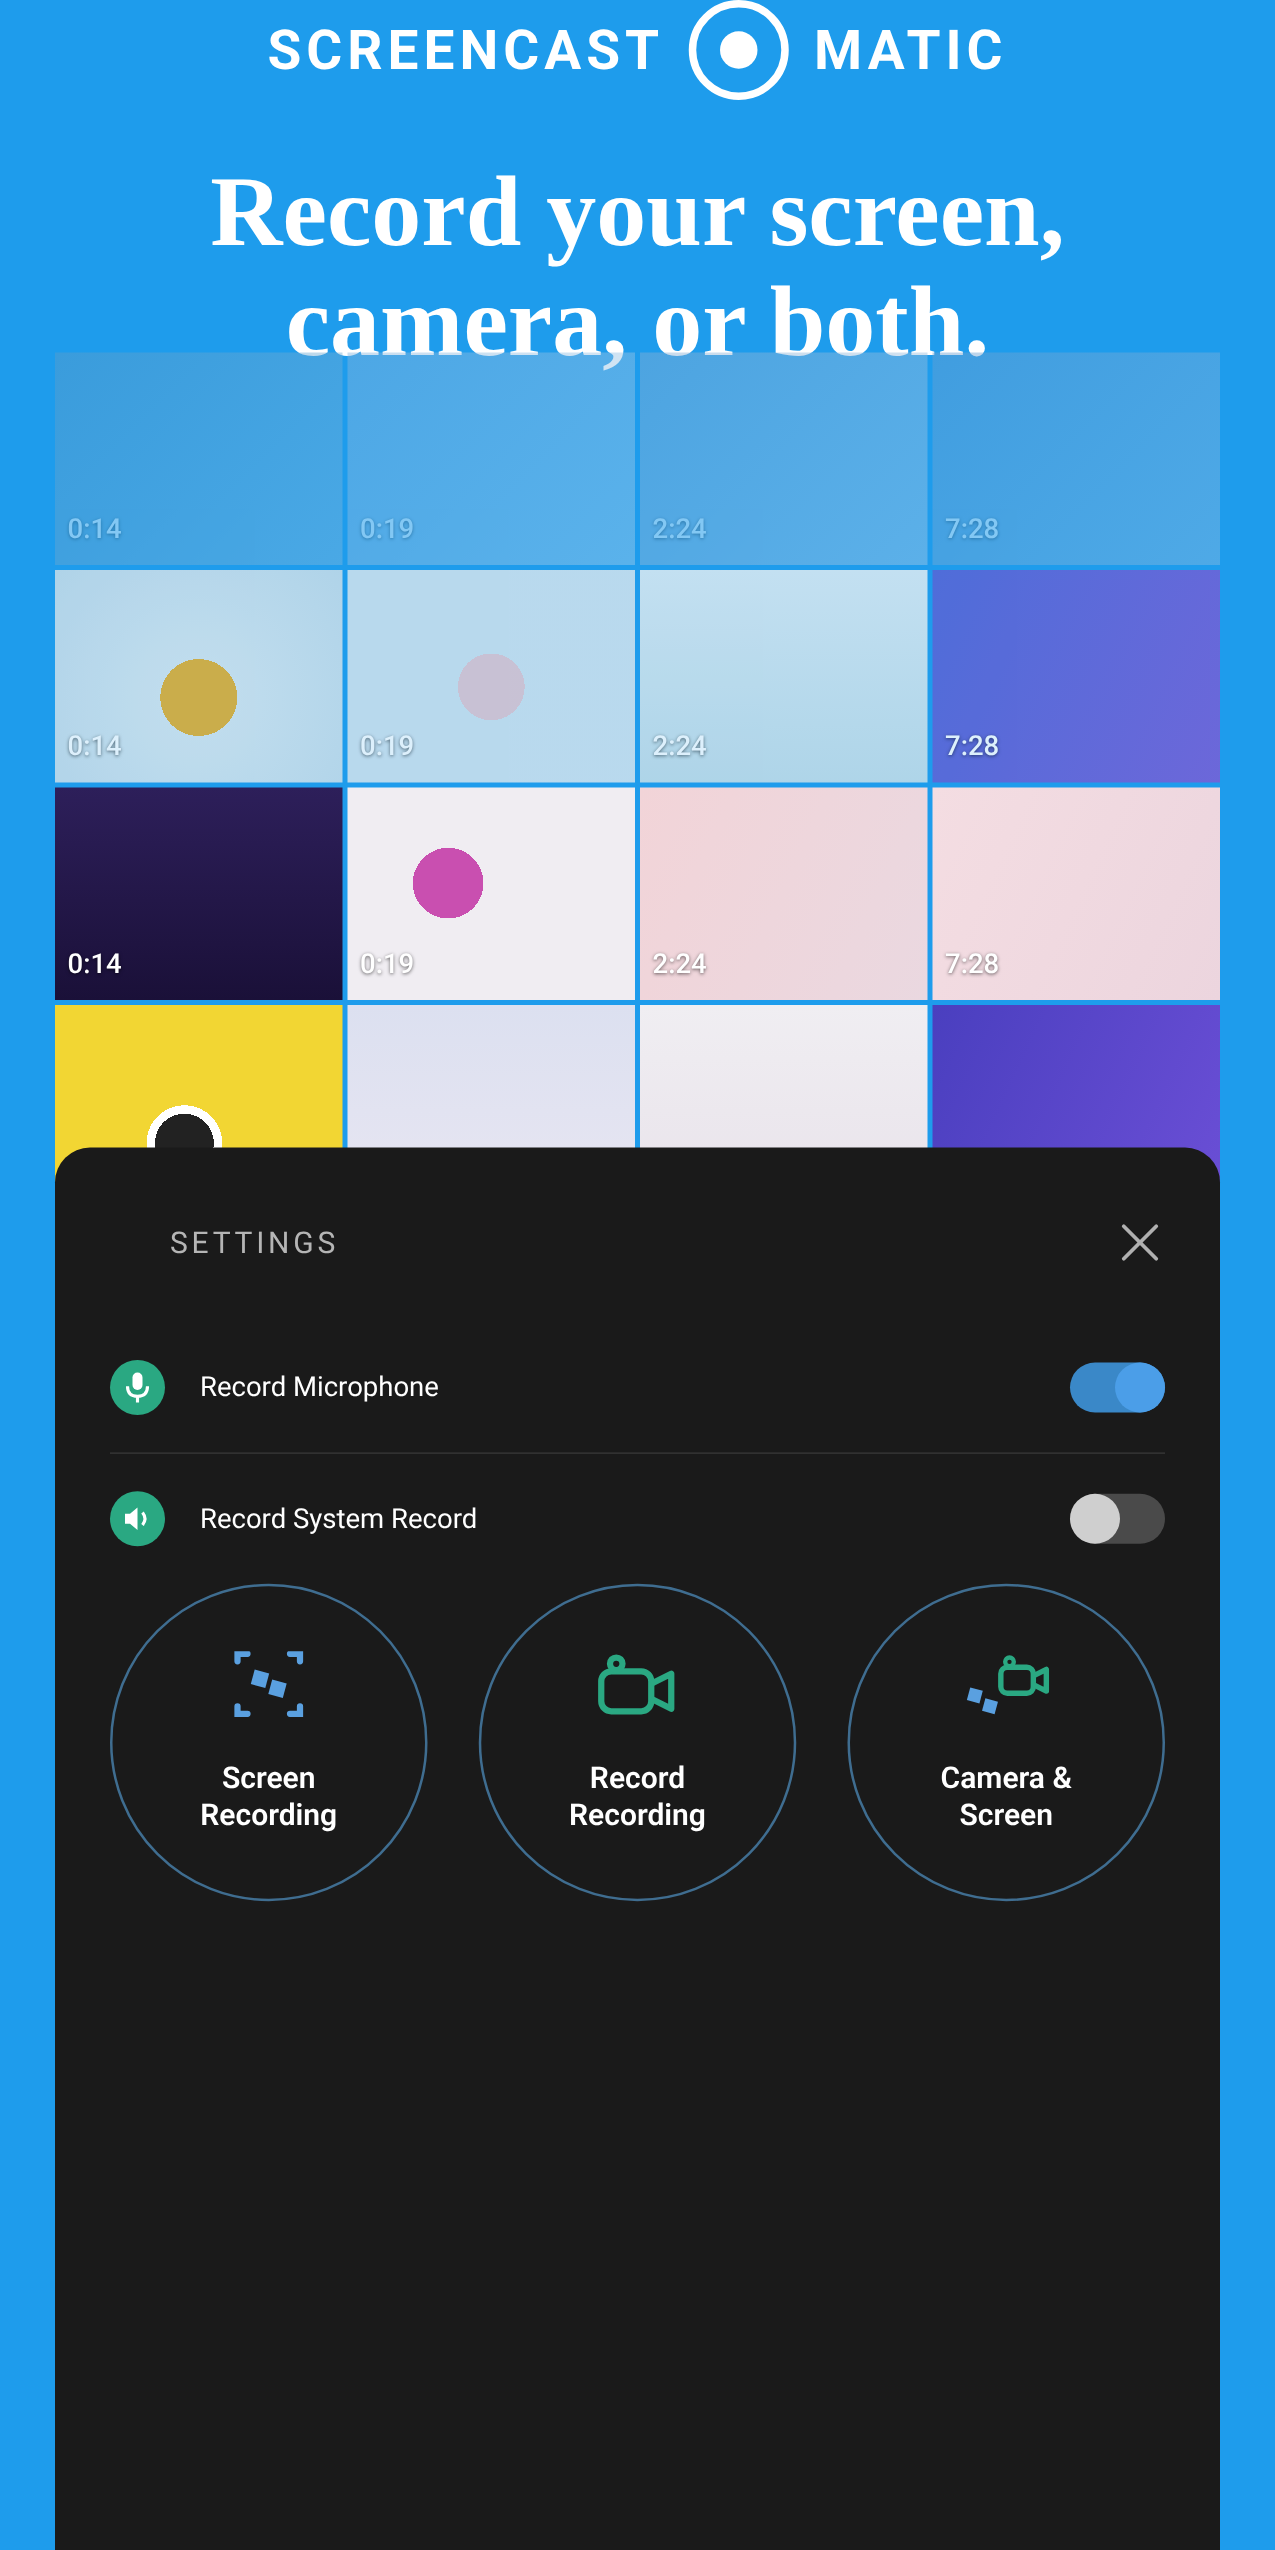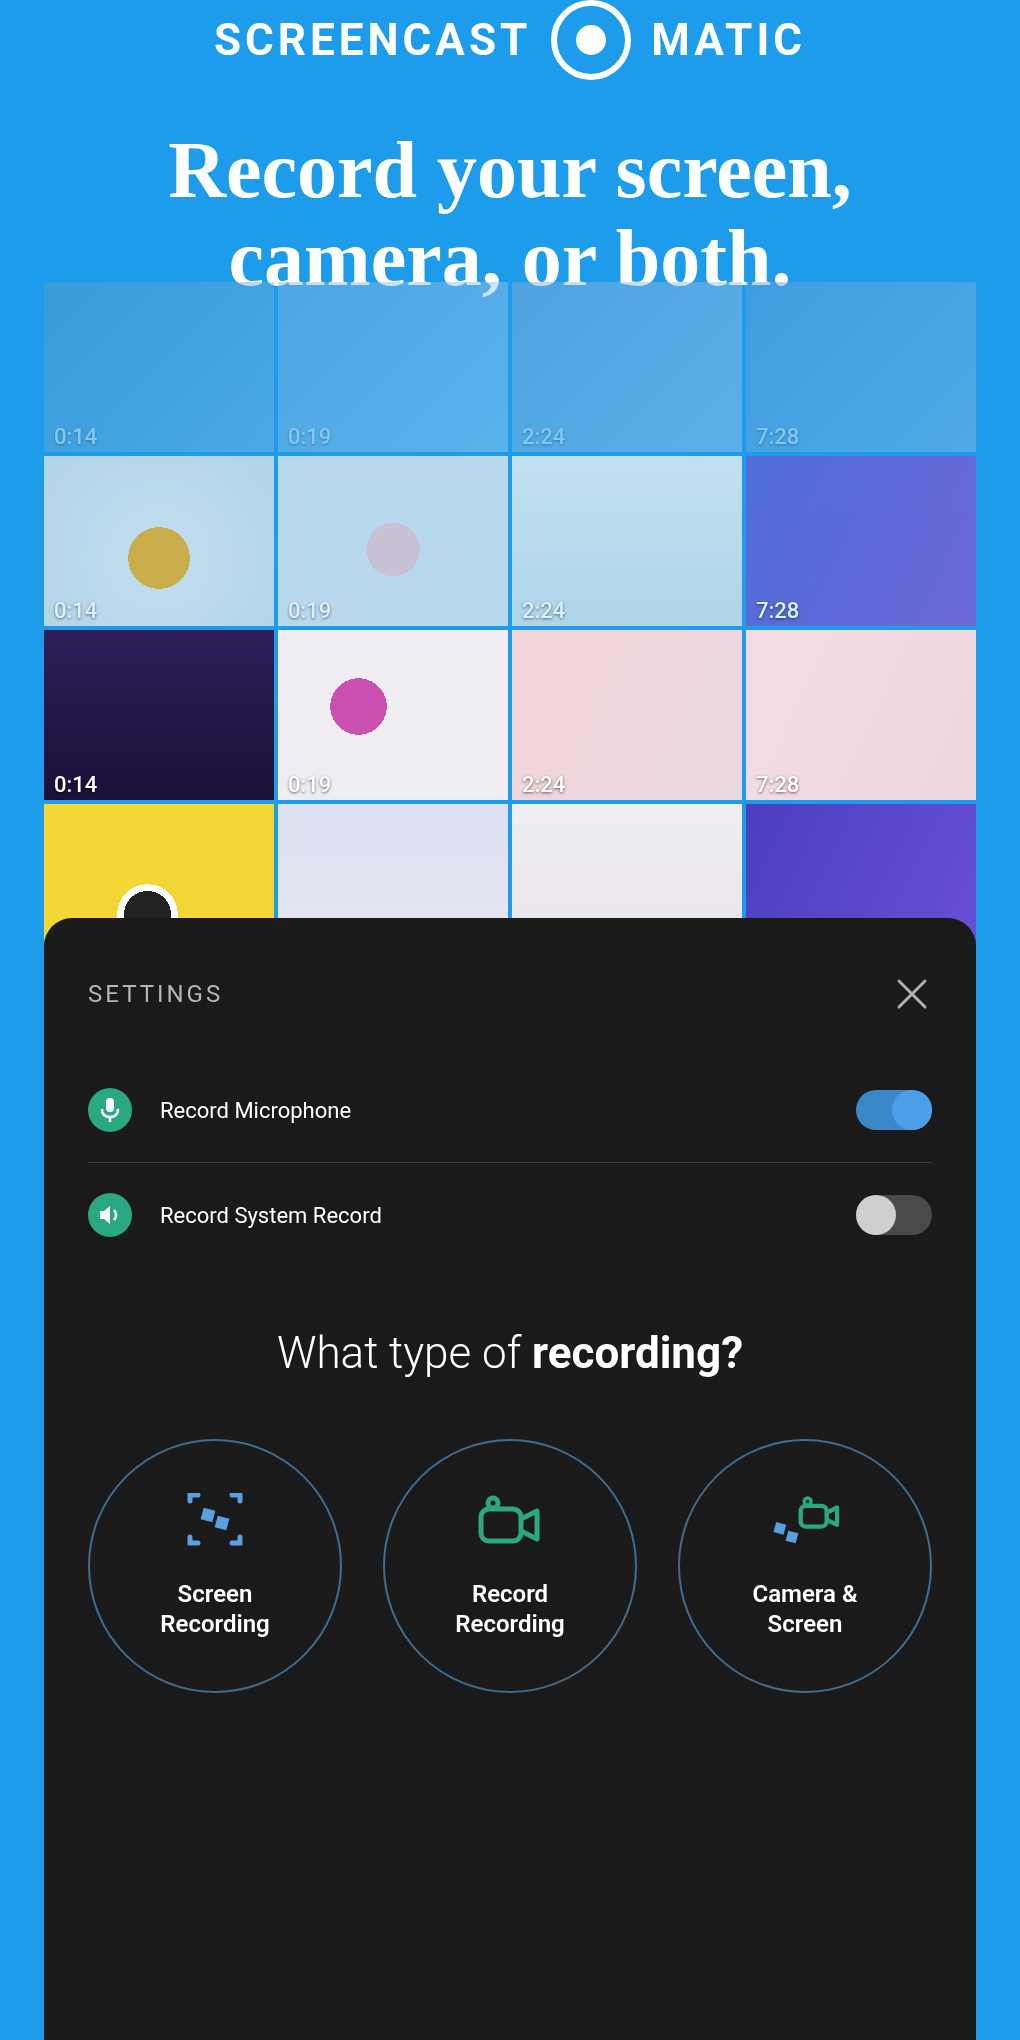--- a/index.html
+++ b/index.html
@@ -58,21 +58,21 @@
       padding: 0 44px;
     }
     .tile {
       position: relative;
       height: 170px;
       background: linear-gradient(135deg, #6ba4d1, #8cc0e8);
       overflow: hidden;
     }
     .tile-duration {
       position: absolute;
-      bottom: 3px;
+      bottom: 16px;
       left: 10px;
       color: white;
       font-size: 22px;
       font-weight: 500;
       text-shadow: 0 1px 3px rgba(0,0,0,0.6);
     }
     .tile.row0 { opacity: 0.45; }
     .tile.row1 { opacity: 0.85; }
     .tile.row2 { opacity: 1; }
     .tile.row3 { opacity: 1; }
@@ -101,20 +101,21 @@
       background: #1a1a1a;
       border-radius: 28px 28px 0 0;
       padding: 56px 44px 40px;
       color: white;
     }
     .settings-header {
       display: flex;
       justify-content: space-between;
       align-items: center;
       margin-bottom: 44px;
+      margin-left: 48px;
     }
     .settings-title {
       font-size: 24px;
       font-weight: 400;
       letter-spacing: 3px;
       color: #b5b5b5;
     }
     .close-btn {
       width: 40px;
       height: 40px;
@@ -308,23 +309,20 @@
             <path d="M16 6 Q20 11 16 16" stroke="white" stroke-width="2.5" fill="none"></path>
           </svg>
         </div>
     <div class="setting-label">Record System Record</div>
     <div class="toggle toggle-off">
           <div class="toggle-knob"></div>
         </div>
   </div>
     </div>
 
-  <div class="recording-question">
-    <span class="light">What type of </span><span class="bold">recording?</span>
-  </div>
 
   <div class="recording-options" id="recording-options">
       <div class="recording-circle">
     <div class="recording-icon">
           <svg width="78" height="62" viewBox="0 0 78 62">
             <path d="M14 8 L14 2 L22 2 M56 2 L64 2 L64 8 M64 44 L64 50 L56 50 M22 50 L14 50 L14 44" stroke="#5aa0e0" stroke-width="5" fill="none" stroke-linecap="round"></path>
             <rect x="26" y="16" width="12" height="12" fill="#5aa0e0" transform="rotate(15 32 22)"></rect>
             <rect x="40" y="24" width="12" height="12" fill="#5aa0e0" transform="rotate(15 46 30)"></rect>
           </svg>
         </div>

